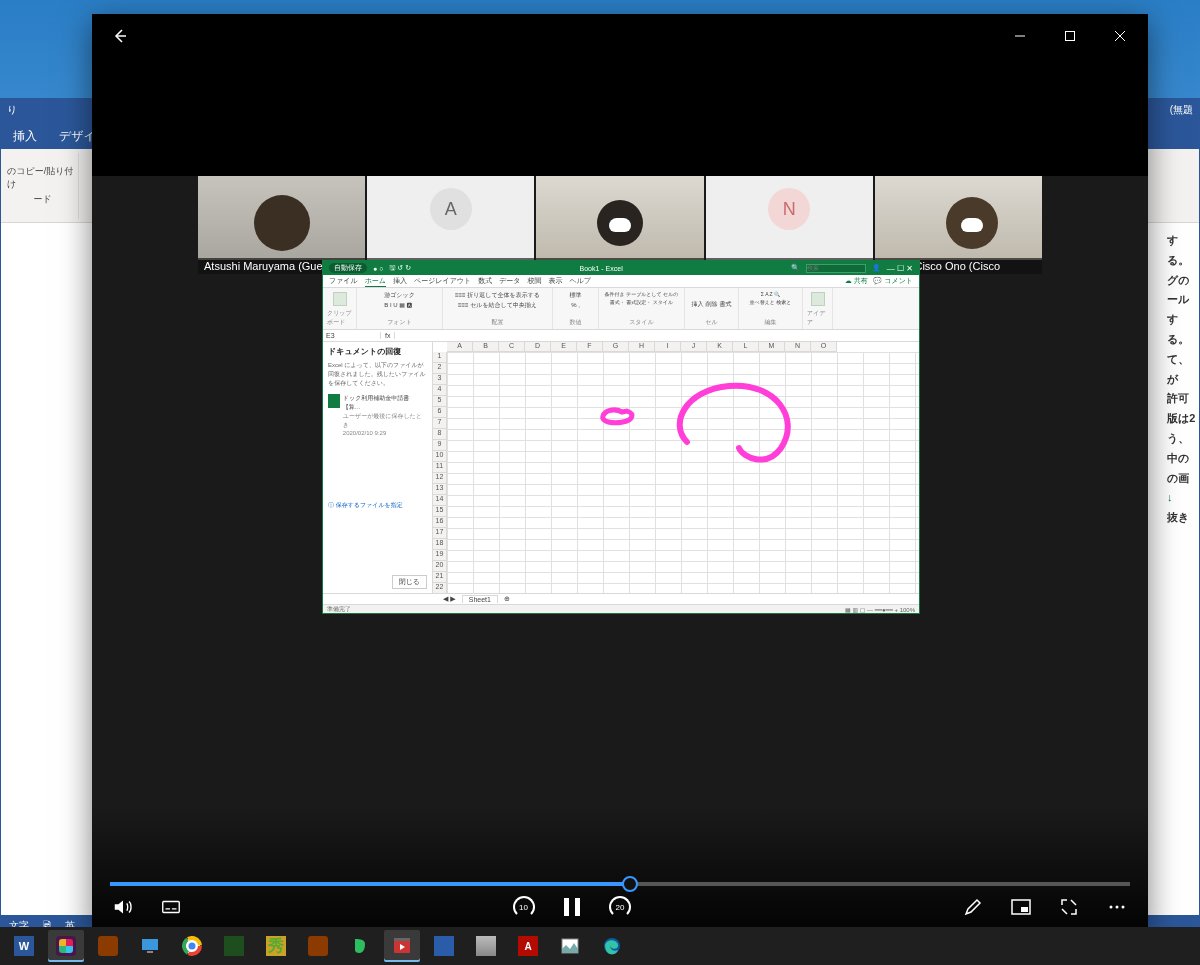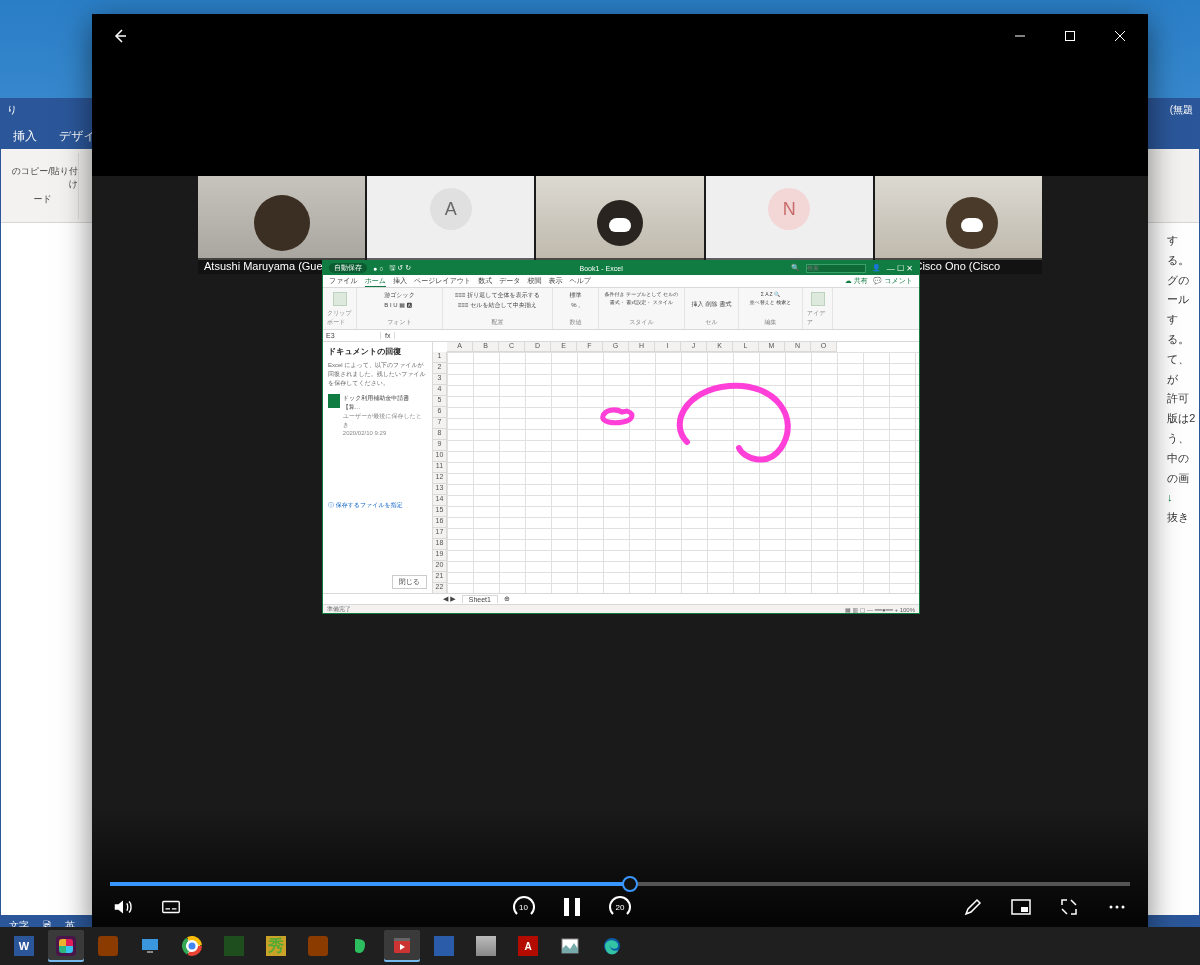--- a/index.html
+++ b/index.html
@@ -14,23 +14,23 @@
   
   .word {
     position: absolute; left: 0; top: 98px; width: 100%; height: 840px;
     background: #fff; border: 1px solid #2b579a;
   }
   .word-titlebar { height: 22px; background: #2b579a; display:flex; align-items:center; padding:0 6px; }
   .word-save { font-size: 10px; color:#fff; }
   .word-ribbon-tabs { height: 28px; background: #2b579a; display:flex; align-items:flex-end; padding-left:10px; gap:18px; color:#fff; font-size:12px; }
   .word-ribbon { height: 74px; background:#f3f2f1; border-bottom:1px solid #d6d6d6; display:flex; align-items:center; padding:4px 6px; font-size:10px; color:#444; }
   .word-clip { width:72px; height:66px; border-right:1px solid #ddd; display:flex; flex-direction:column; align-items:center; justify-content:center; gap:2px; }
-  .word-clip span { font-size:9px;text-align:right; }
+  .word-clip span { font-size:9px; }
   .word-body { position:absolute; left:0; right:0; top:124px; bottom:22px; background:#fff; display:flex; justify-content:flex-end; }
-  .word-right { width:32px; font-size:11px; color:#333; padding:8px 0; line-height:1.8; text-align:left; }
+  .word-right { width:32px; font-size:11px; color:#333; padding:8px 0; line-height:1.8; text-align:left;font-weight:bold; }
   .word-status { position:absolute; left:0; right:0; bottom:0; height:22px; background:#2b579a; color:#fff; font-size:10px; display:flex; align-items:center; gap:14px; padding:0 8px; }
   .word-tabs span { padding: 4px 2px; }
 
   
   .player {
     position: absolute; left: 92px; top: 14px; width: 1056px; height: 920px;
     background: #000; color:#fff;
     box-shadow: 0 8px 30px rgba(0,0,0,.5);
     display:flex; flex-direction:column;
   }

